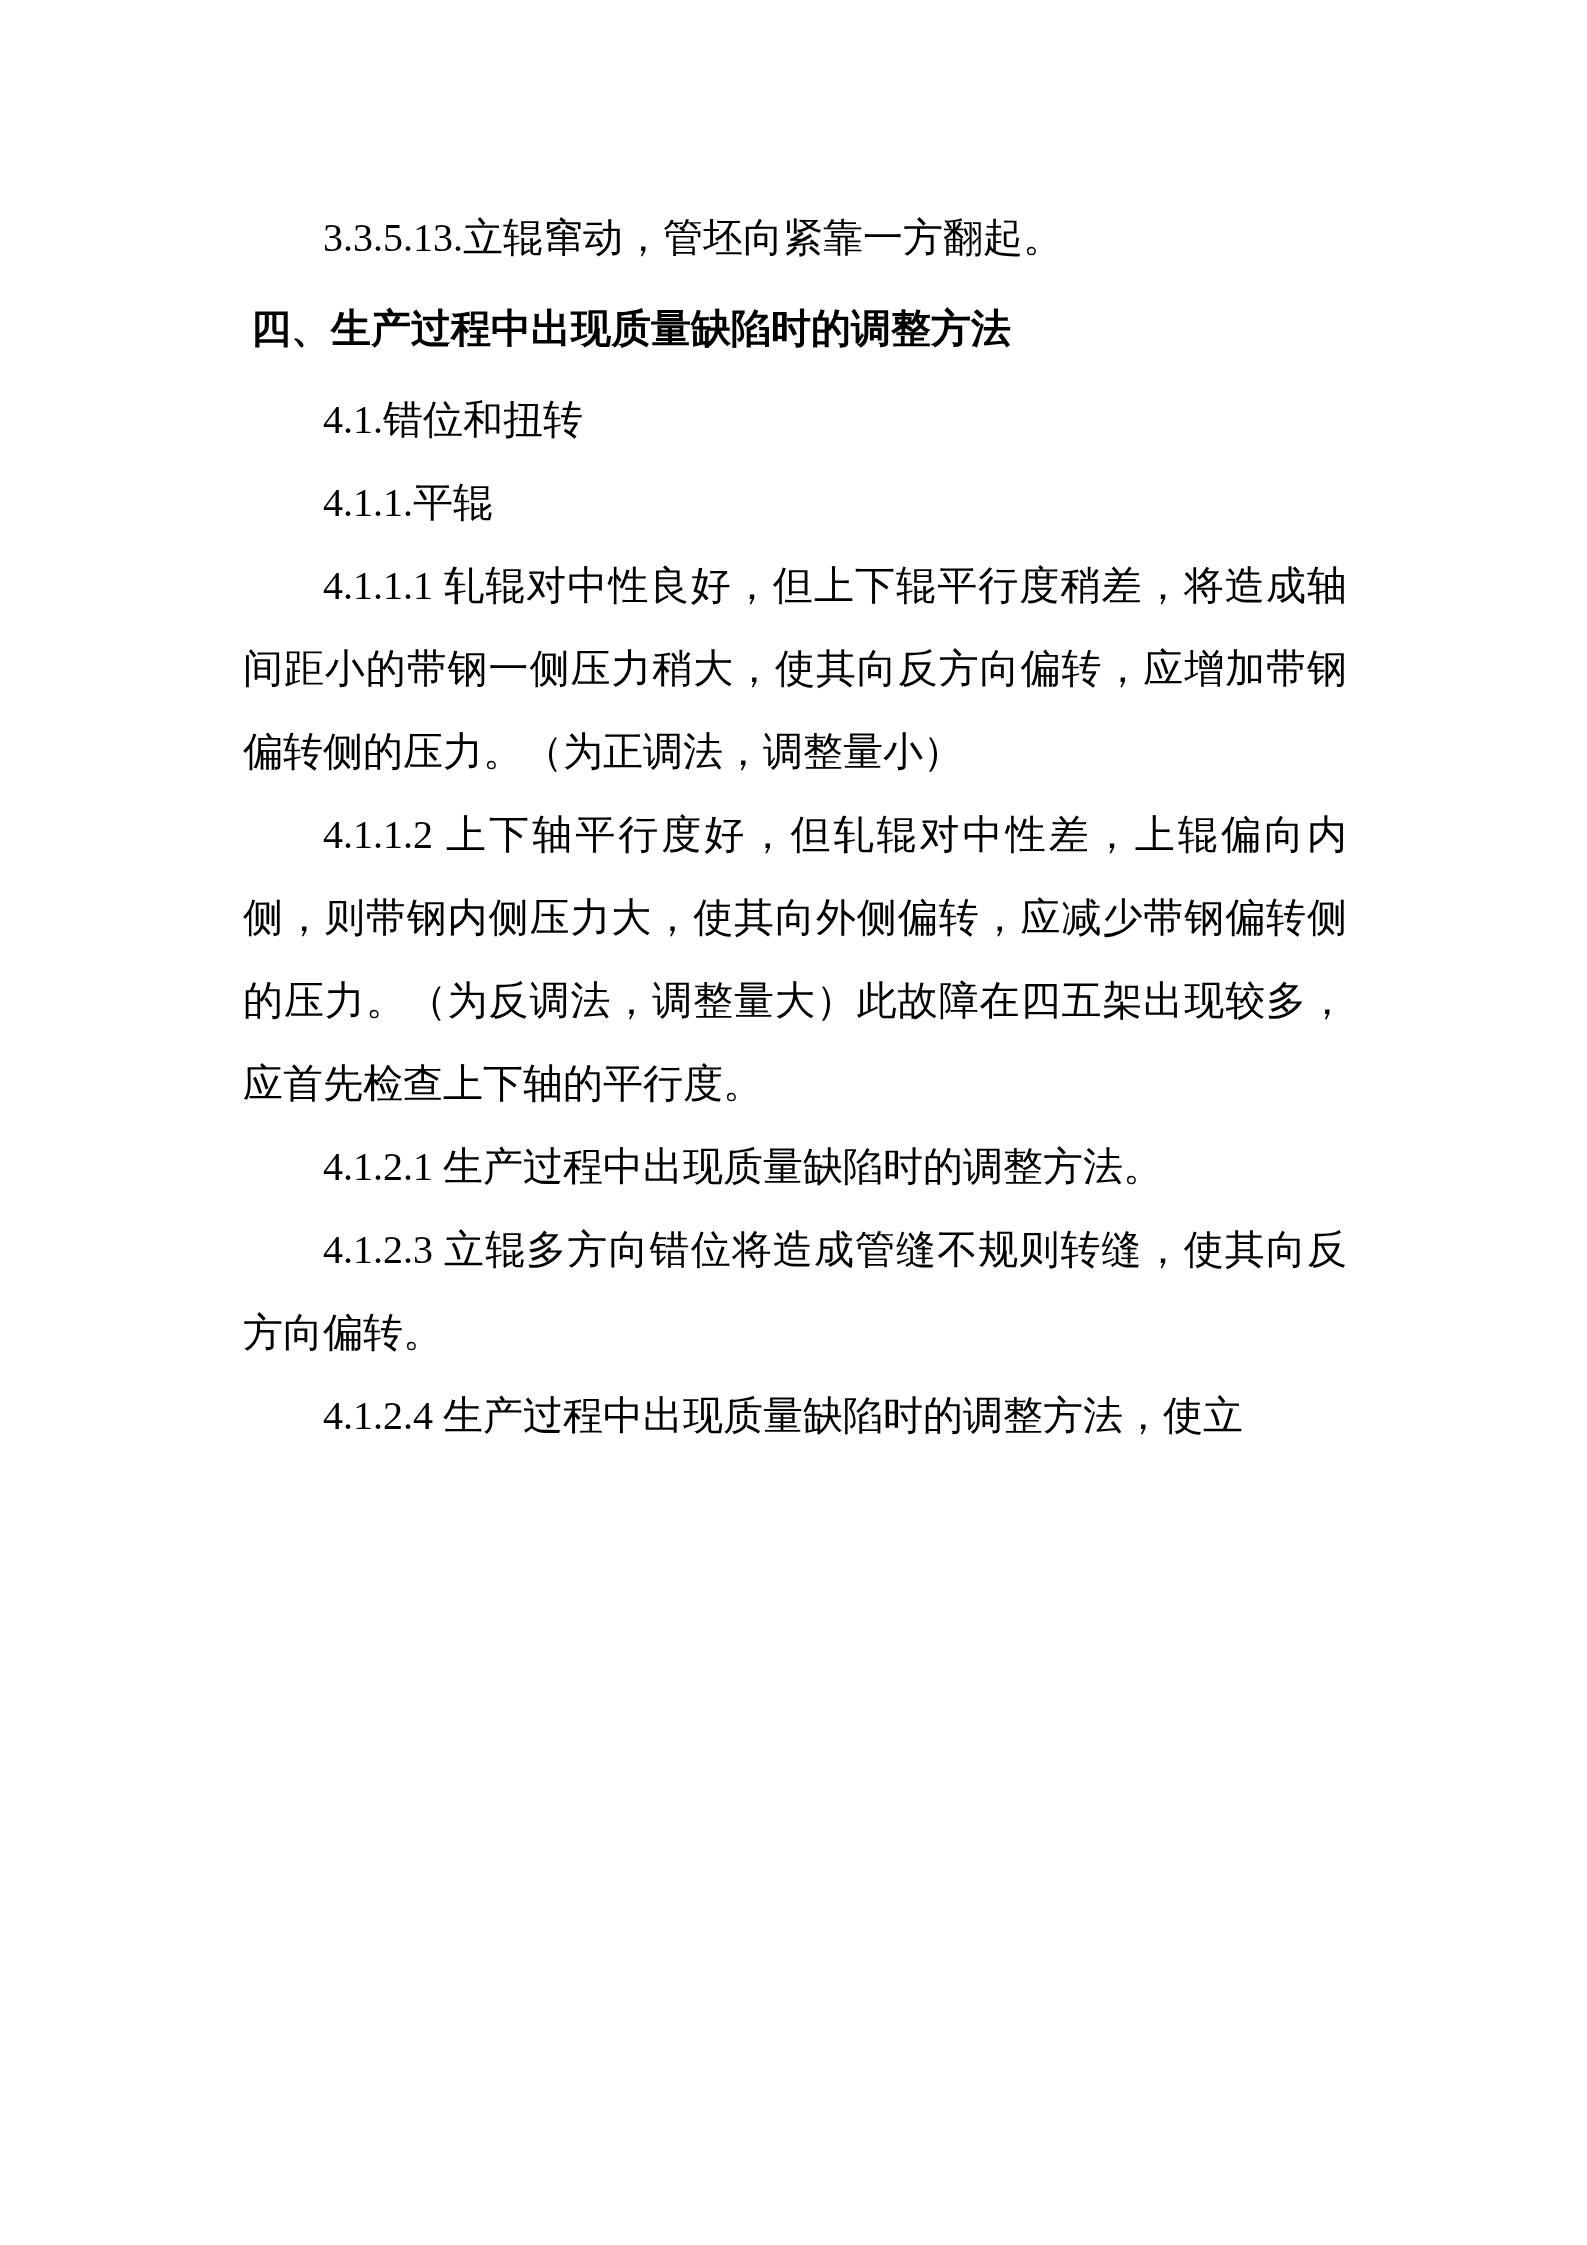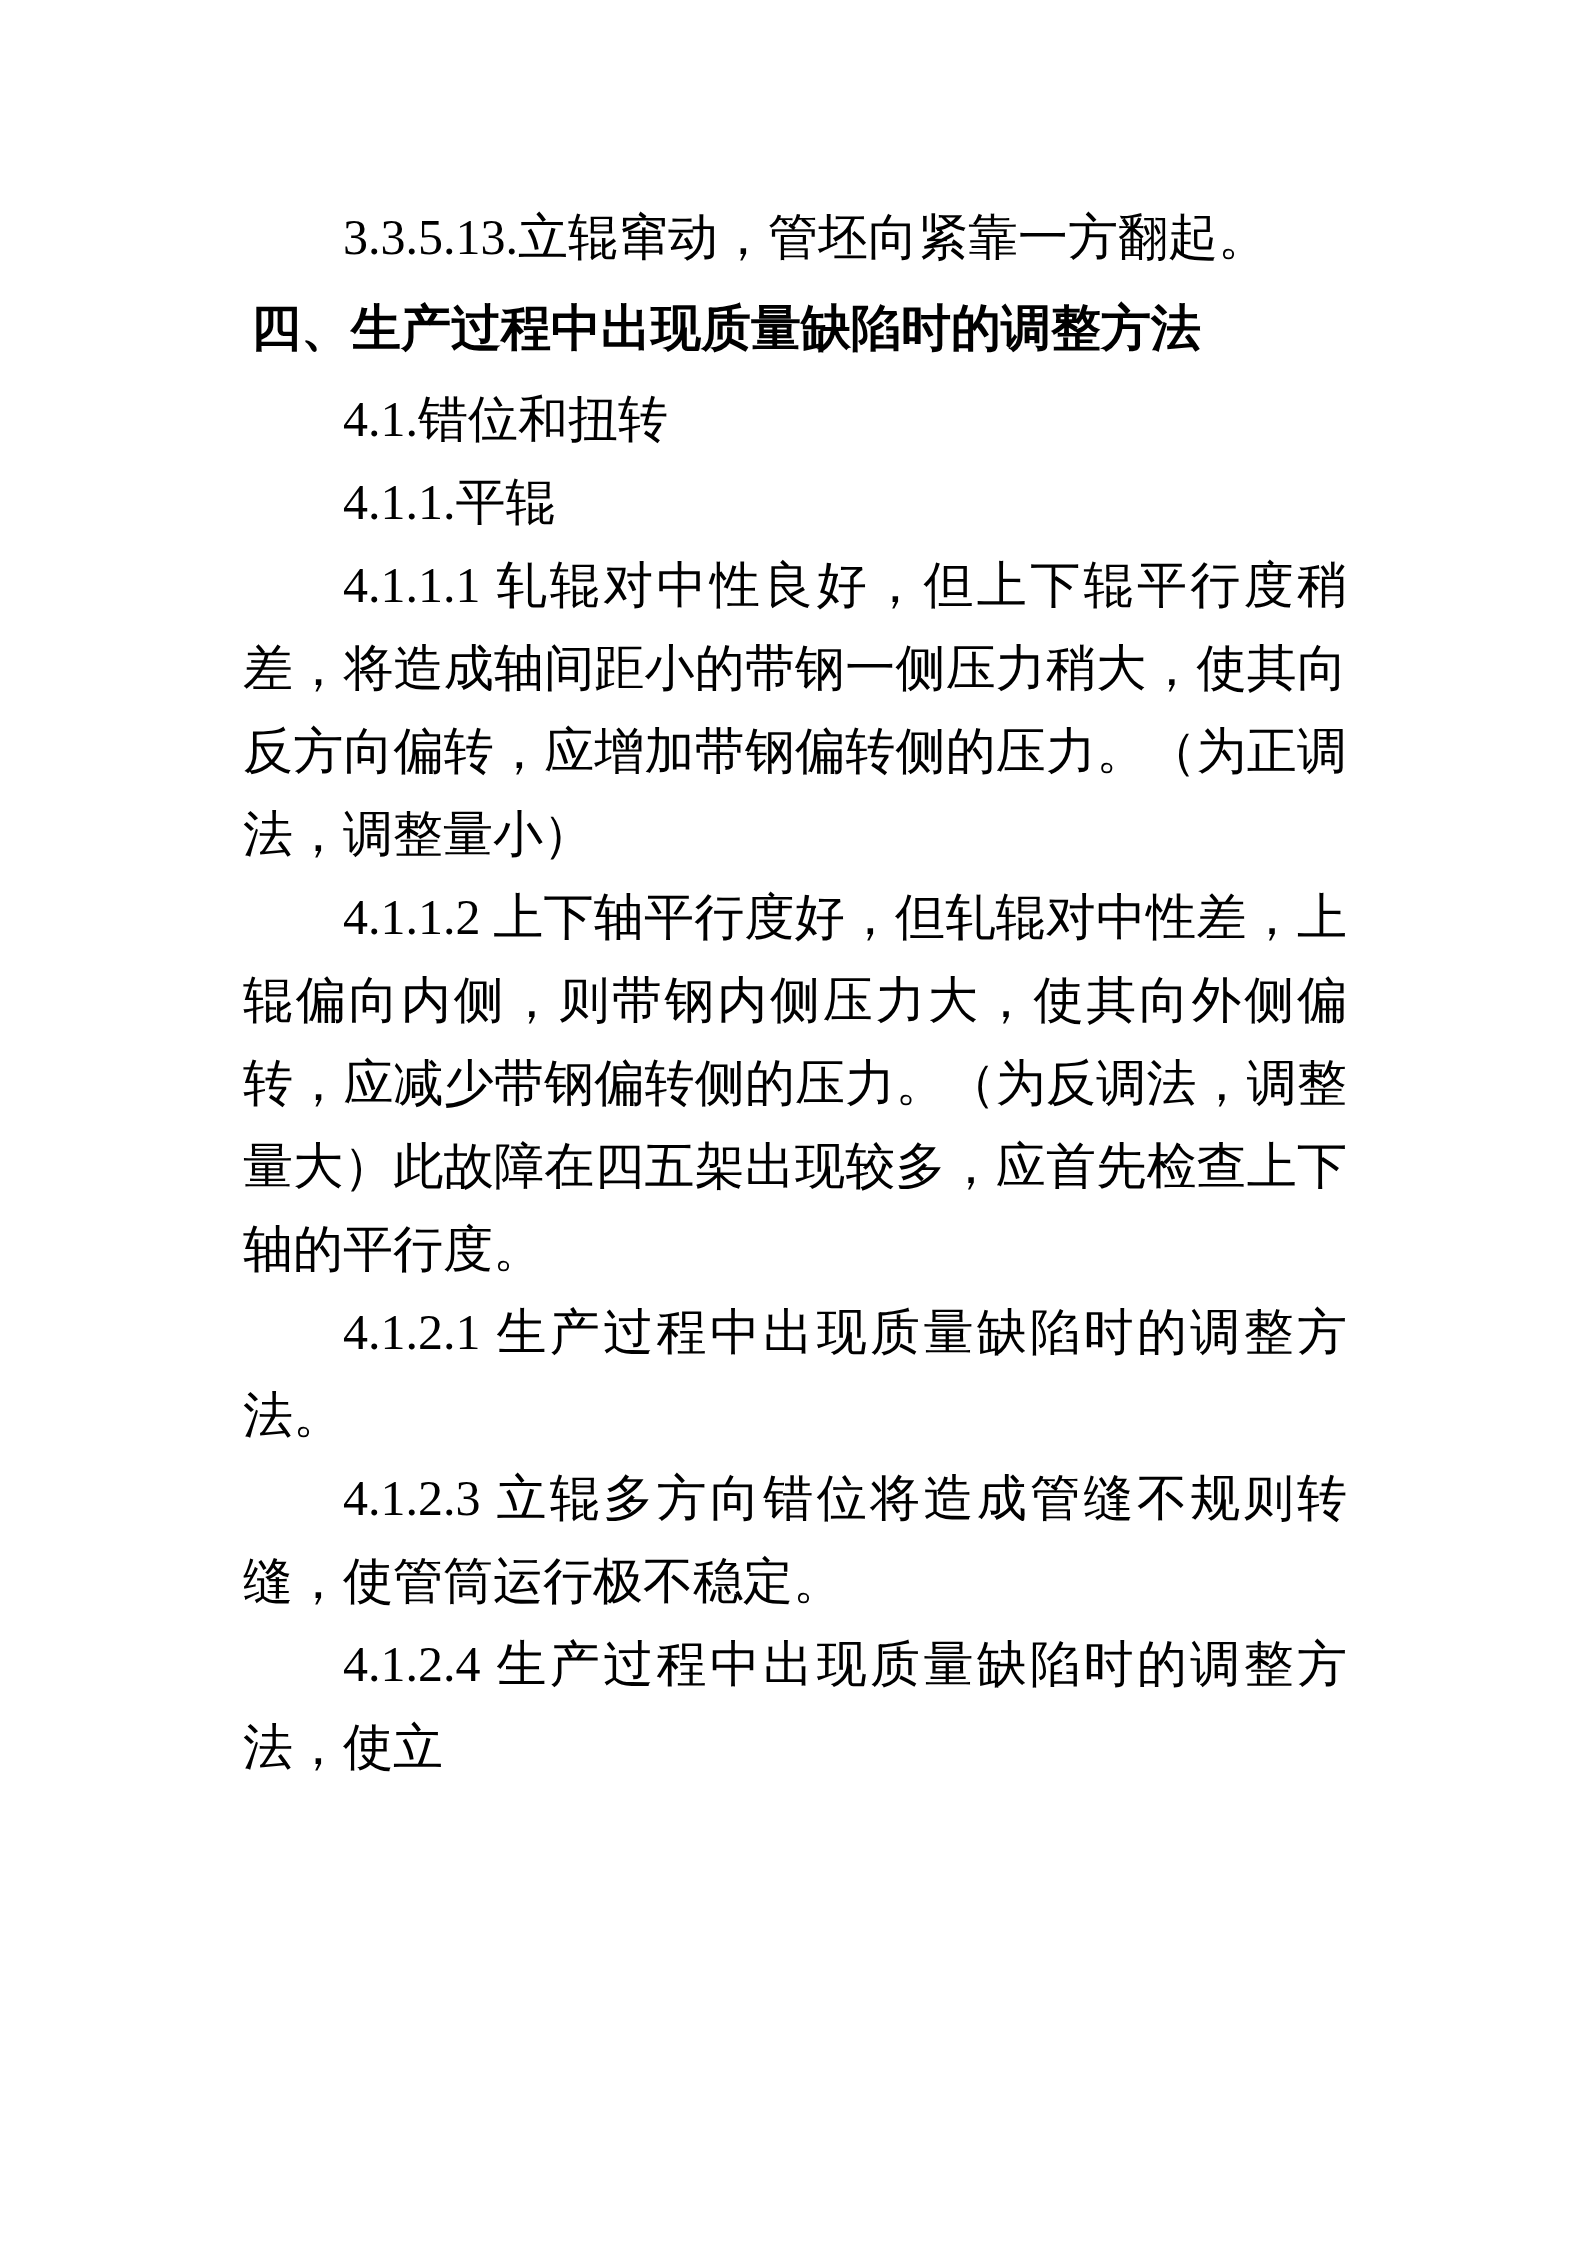--- a/index.html
+++ b/index.html
@@ -9,21 +9,21 @@
   }
   .page {
     position: relative;
     width: 1587px;
     height: 2245px;
     margin: 0 auto;
     background: #ffffff;
     box-sizing: border-box;
     padding: 196px 240px 0 243px;
     font-family: "Liberation Serif", "DejaVu Serif", serif;
-    font-size: 50px;
+    font-size: 40px;
     line-height: 83px;
     color: #000000;
     overflow: hidden;
   }
   .para {
     margin: 0;
     text-align: justify;
     text-indent: 2em;
     word-break: break-all;
   }
@@ -39,15 +39,15 @@
 <body>
 
 <div class="page">
   <p class="para">3.3.5.13.立辊窜动，管坯向紧靠一方翻起。</p>
   <p class="heading">四、生产过程中出现质量缺陷时的调整方法</p>
   <p class="para">4.1.错位和扭转</p>
   <p class="para">4.1.1.平辊</p>
   <p class="para">4.1.1.1 轧辊对中性良好，但上下辊平行度稍差，将造成轴间距小的带钢一侧压力稍大，使其向反方向偏转，应增加带钢偏转侧的压力。（为正调法，调整量小）</p>
   <p class="para">4.1.1.2 上下轴平行度好，但轧辊对中性差，上辊偏向内侧，则带钢内侧压力大，使其向外侧偏转，应减少带钢偏转侧的压力。（为反调法，调整量大）此故障在四五架出现较多，应首先检查上下轴的平行度。</p>
   <p class="para">4.1.2.1 生产过程中出现质量缺陷时的调整方法。</p>
-  <p class="para">4.1.2.3 立辊多方向错位将造成管缝不规则转缝，使管筒运行极不稳定。</p>
+  <p class="para">4.1.2.3 立辊多方向错位将造成管缝不规则转缝，使其向反方向偏转。</p>
   <p class="para">4.1.2.4 生产过程中出现质量缺陷时的调整方法，使立</p>
 </div>
 
 </body></html>

